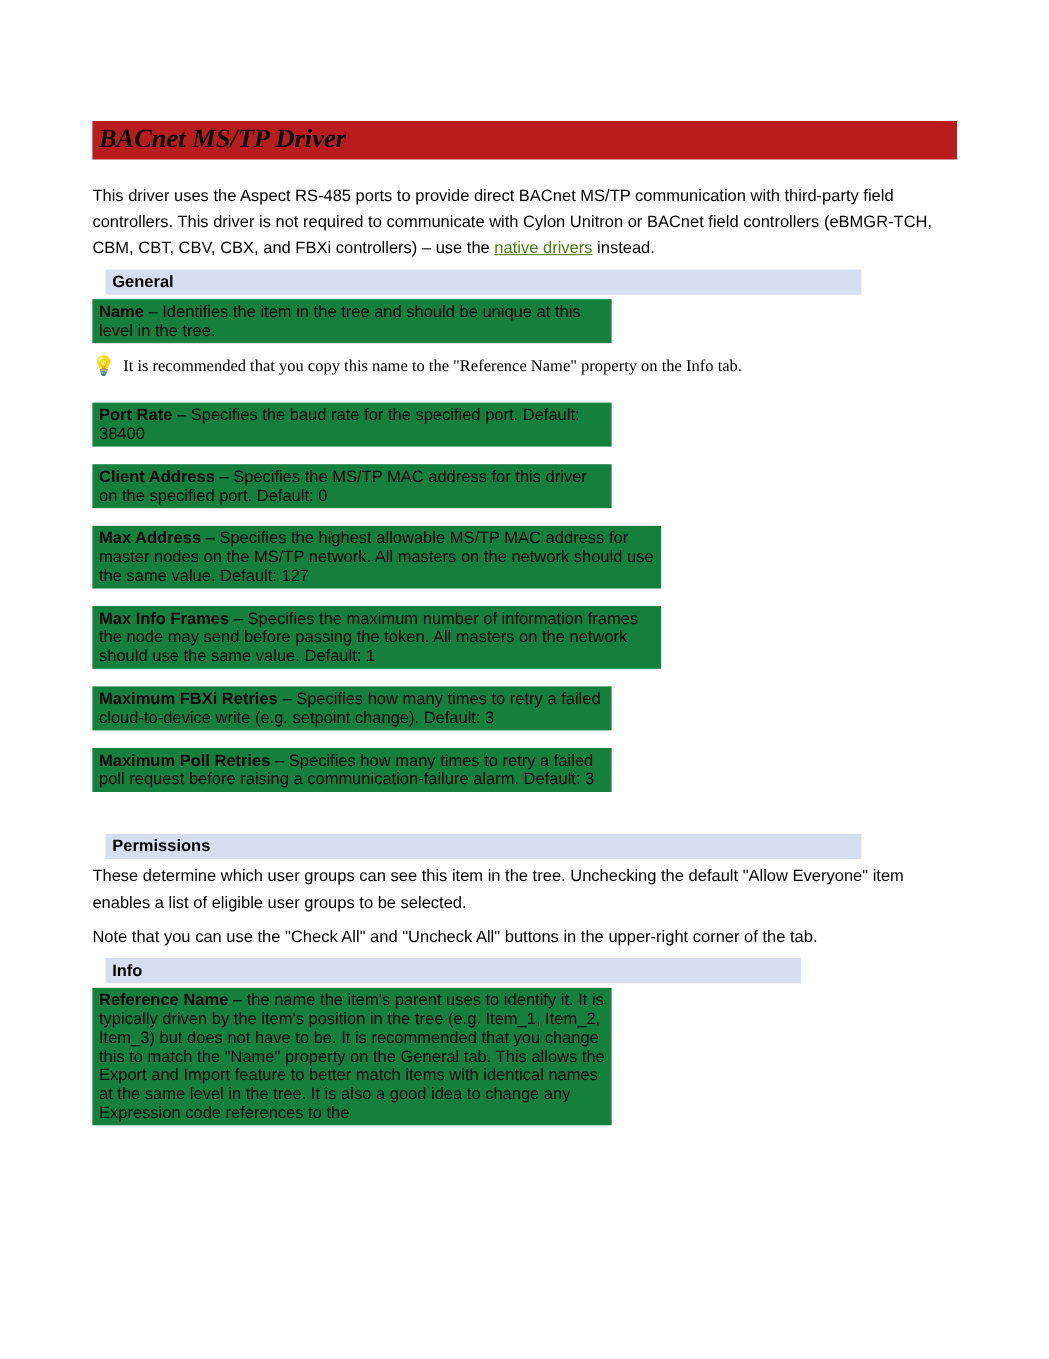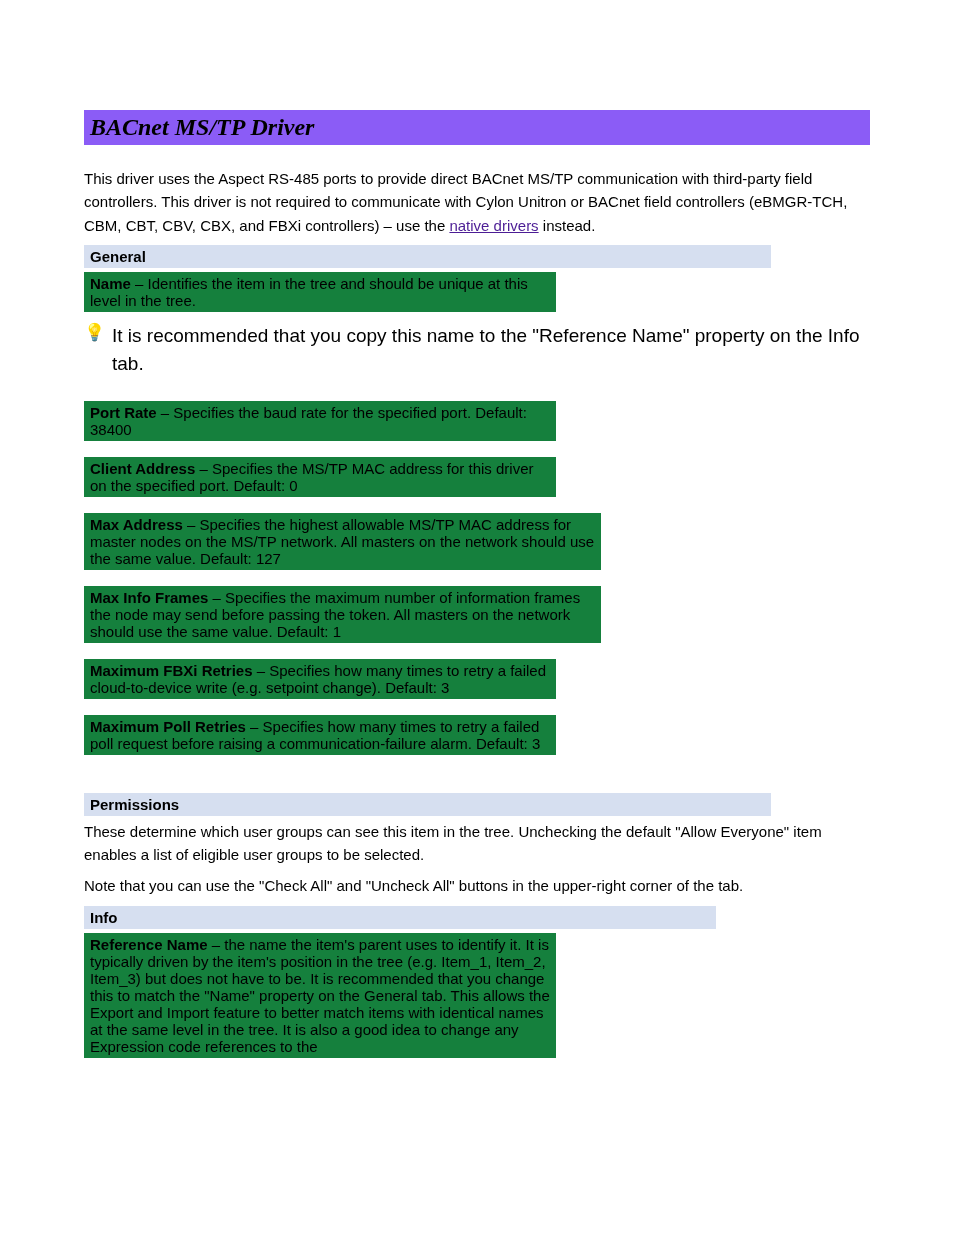--- a/index.html
+++ b/index.html
@@ -10,45 +10,45 @@
     font-family: Arial, Helvetica, sans-serif;
     font-size: 15px;
     color: #000000;
   }
   .page {
     padding: 110px 84px 60px 84px;
     width: 786px;
     box-sizing: content-box;
   }
   .heading-bar {
-    background: #8b5cf6;
+    background: #b91c1c;
     padding: 4px 10px 4px 6px;
     margin-bottom: 22px;
   }
   .heading-bar span {
     font-family: Georgia, 'Times New Roman', serif;
     font-style: italic;
     font-weight: bold;
     font-size: 24px;
     color: #000;
   }
   .body-text {
     line-height: 1.55;
     font-size: 15px;
     color: #000;
   }
   .body-text p { margin: 0 0 8px 0; }
   .sub-link {
-    color: #4c1d95;
+    color: #4d7c0f;
     margin-top: 29px;
   }
   .row-darkblue {
     background: #d6dff0;
     padding: 3px 6px;
-    margin: 4px 0;
+    margin: 4px 12px;
   }
   .row-lightblue {
     background: #15803d;
     padding: 3px 6px;
     margin: 4px 0;
   }
   .row-darkblue b, .row-lightblue b {
     font-weight: bold;
   }
   .tip-table {
@@ -58,22 +58,23 @@
     margin: 10px 0;
   }
   .bulb {
     width: 18px;
     flex: 0 0 18px;
     font-size: 17px;
     line-height: 1;
     padding-top: 2px;
   }
   .tip-text {
-    font-size: 19px;
+    font-size: 15px;
     line-height: 1.5;
+    font-family: Liberation Serif, serif;
   }
   .w-full { width: 675px; }
   .w-620  { width: 620px; }
   .w-505  { width: 505px; }
   .w-460  { width: 460px; }
   .spacer-sm { height: 8px; }
   .indent-text { margin-left: 60px; }
 </style>
 </head>
 <body>

